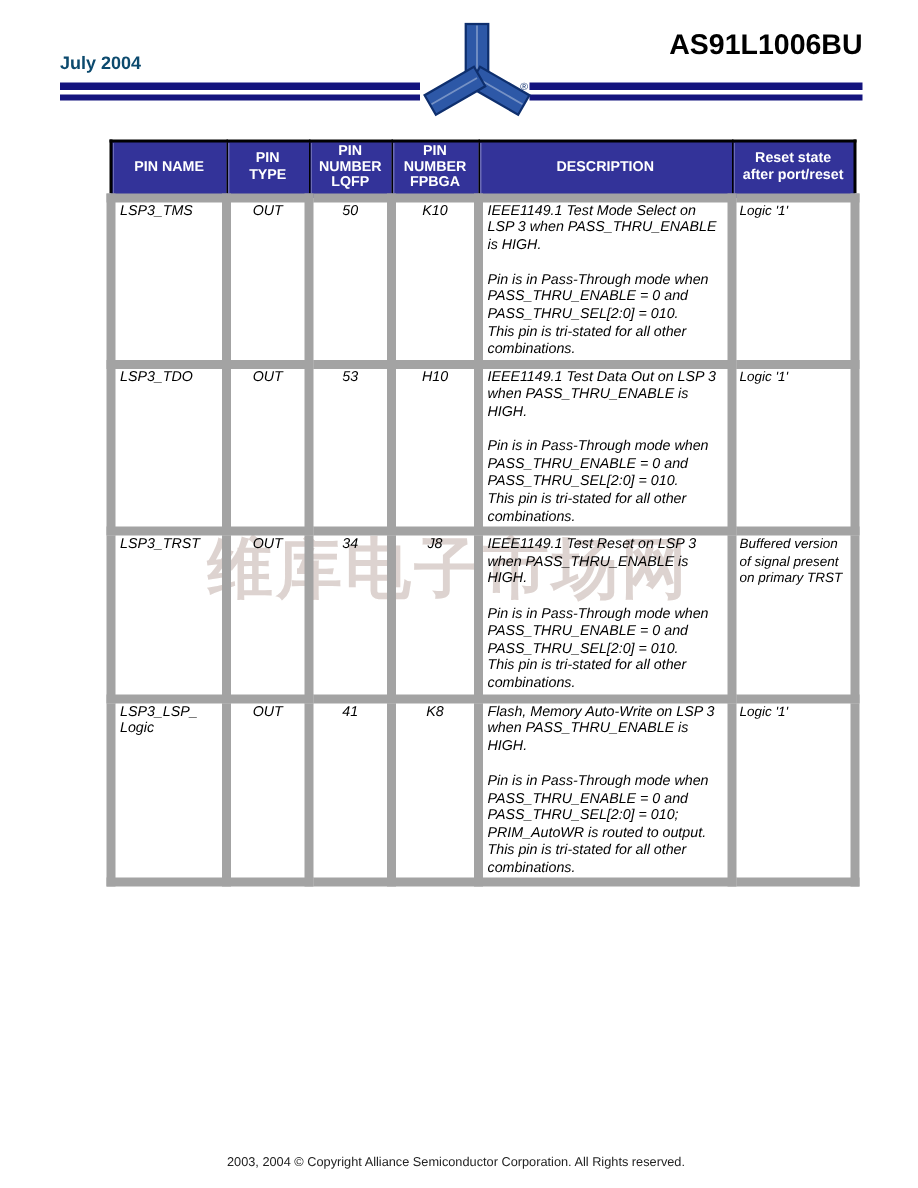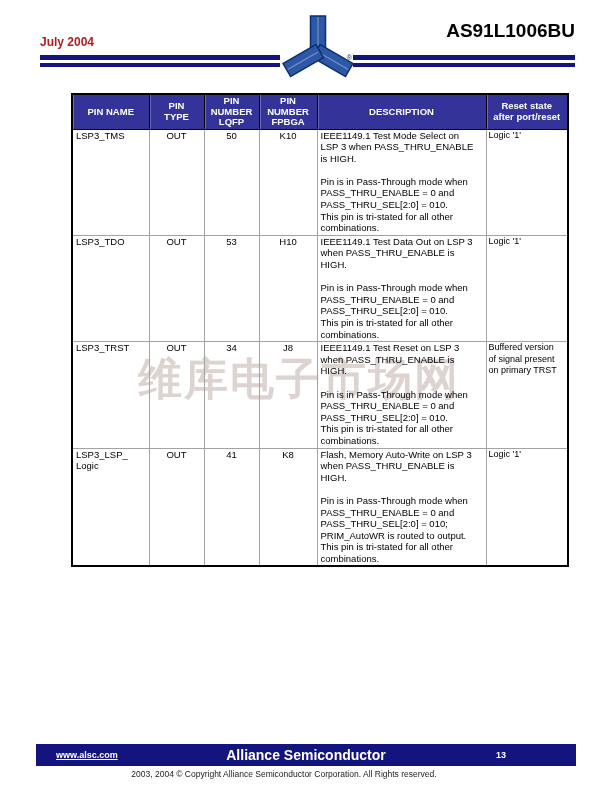--- a/index.html
+++ b/index.html
@@ -1,54 +1,54 @@
 <!DOCTYPE html>
 <html style="--navy: #14147E; --headerbg: #333399;"><head>
 <meta charset="utf-8">
 <style>
   html,body { margin:0; padding:0; background:#ffffff; font-family:"Liberation Sans", sans-serif; }
   .page { position:relative; width:612px; height:792px; background:#ffffff; overflow:hidden; }
 
   
-  .date { position:absolute; left:40px; top:35px; font-size:12px; font-weight:bold; color:#b91c1c; }
+  .date { position:absolute; left:40px; top:35px; font-size:12px; font-weight:bold; color:#0c4a6e; }
   .part-number { position:absolute; right:37px; top:20px; font-size:19px; font-weight:bold; color:#000; }
   .rule { position:absolute; top:55px; }
   .rule-left { left:40px; width:240px; }
   .rule-right { left:353px; width:222px; }
   .rule .bar1 { height:5px; background:var(--navy); margin-bottom:3px; }
   .rule .bar2 { height:4px; background:var(--navy); }
   .logo { position:absolute; left:281px; top:14px; width:74px; height:64px; }
 
   
   .watermark { position:absolute; left:138px; top:350px; z-index:0;
     font-family:"DejaVu Serif", serif; font-size:44px; font-weight:bold;
     color:#DACFCB; opacity:0.9; letter-spacing:2px; white-space:nowrap;text-align:center; }
 
   
   .pin-table { position:absolute; left:71px; top:93px; z-index:1;
     border-collapse:collapse; table-layout:fixed; border:2px solid #000; }
   .pin-table th { background:var(--headerbg); color:#fff; font-size:9.5px; font-weight:bold;
     text-align:center; vertical-align:middle; height:30px; padding:1px 2px;
     border:1px solid #000; white-space:pre-line; line-height:10.5px;
     box-shadow: inset 1px 0 0 rgba(255,255,255,0.28); }
-  .pin-table td { border:1px solid #a3a3a3; vertical-align:top; background:transparent;
+  .pin-table td { border:6px solid #a3a3a3; vertical-align:top; background:transparent;
     font-size:9.5px; line-height:11.6px; color:#000; padding:0 3px 1px 3px;
-    white-space:pre-line; overflow:hidden; }
+    white-space:pre-line; overflow:hidden;font-style:italic; }
   .pin-table td.cell-center { text-align:center; }
   .pin-table td.stable { padding:0 2px 1px 2px; font-size:9px; }
 
   
   .footer-bar { position:absolute; left:36px; top:744px; width:540px; height:22px;
     background:var(--navy); display:flex; align-items:center; z-index:1; }
   .footer-link { width:150px; padding-left:20px; box-sizing:border-box; color:#fff;
     font-size:9px; font-weight:bold; text-decoration:underline; }
   .footer-company { flex:1; text-align:center; color:#fff; font-size:14px; font-weight:bold; }
   .footer-page { width:150px; text-align:center; color:#fff; font-size:9px; font-weight:bold; }
   .copyright { position:absolute; left:0; top:769px; width:568px; text-align:center;
-    font-size:8.5px; color:#222; }
+    font-size:8.5px; color:#222;padding-left:20px; }
 </style>
 </head>
 <body>
 
 <div class="page">
 
   <div class="date">July 2004</div>
   <div class="part-number">AS91L1006BU</div>
 
   <div class="rule rule-left">
@@ -170,20 +170,15 @@
 PASS_THRU_ENABLE = 0 and
 PASS_THRU_SEL[2:0] = 010;
 PRIM_AutoWR is routed to output.
 This pin is tri-stated for all other
 combinations.</td>
           <td class="stable">Logic '1'</td>
         </tr>
       </tbody>
   </table>
 
-  <div class="footer-bar">
-    <div class="footer-link">www.alsc.com</div>
-    <div class="footer-company">Alliance Semiconductor</div>
-    <div class="footer-page">13</div>
-  </div>
   <div class="copyright">2003, 2004 © Copyright Alliance Semiconductor Corporation. All Rights reserved.</div>
 
 </div>
 
 </body></html>

